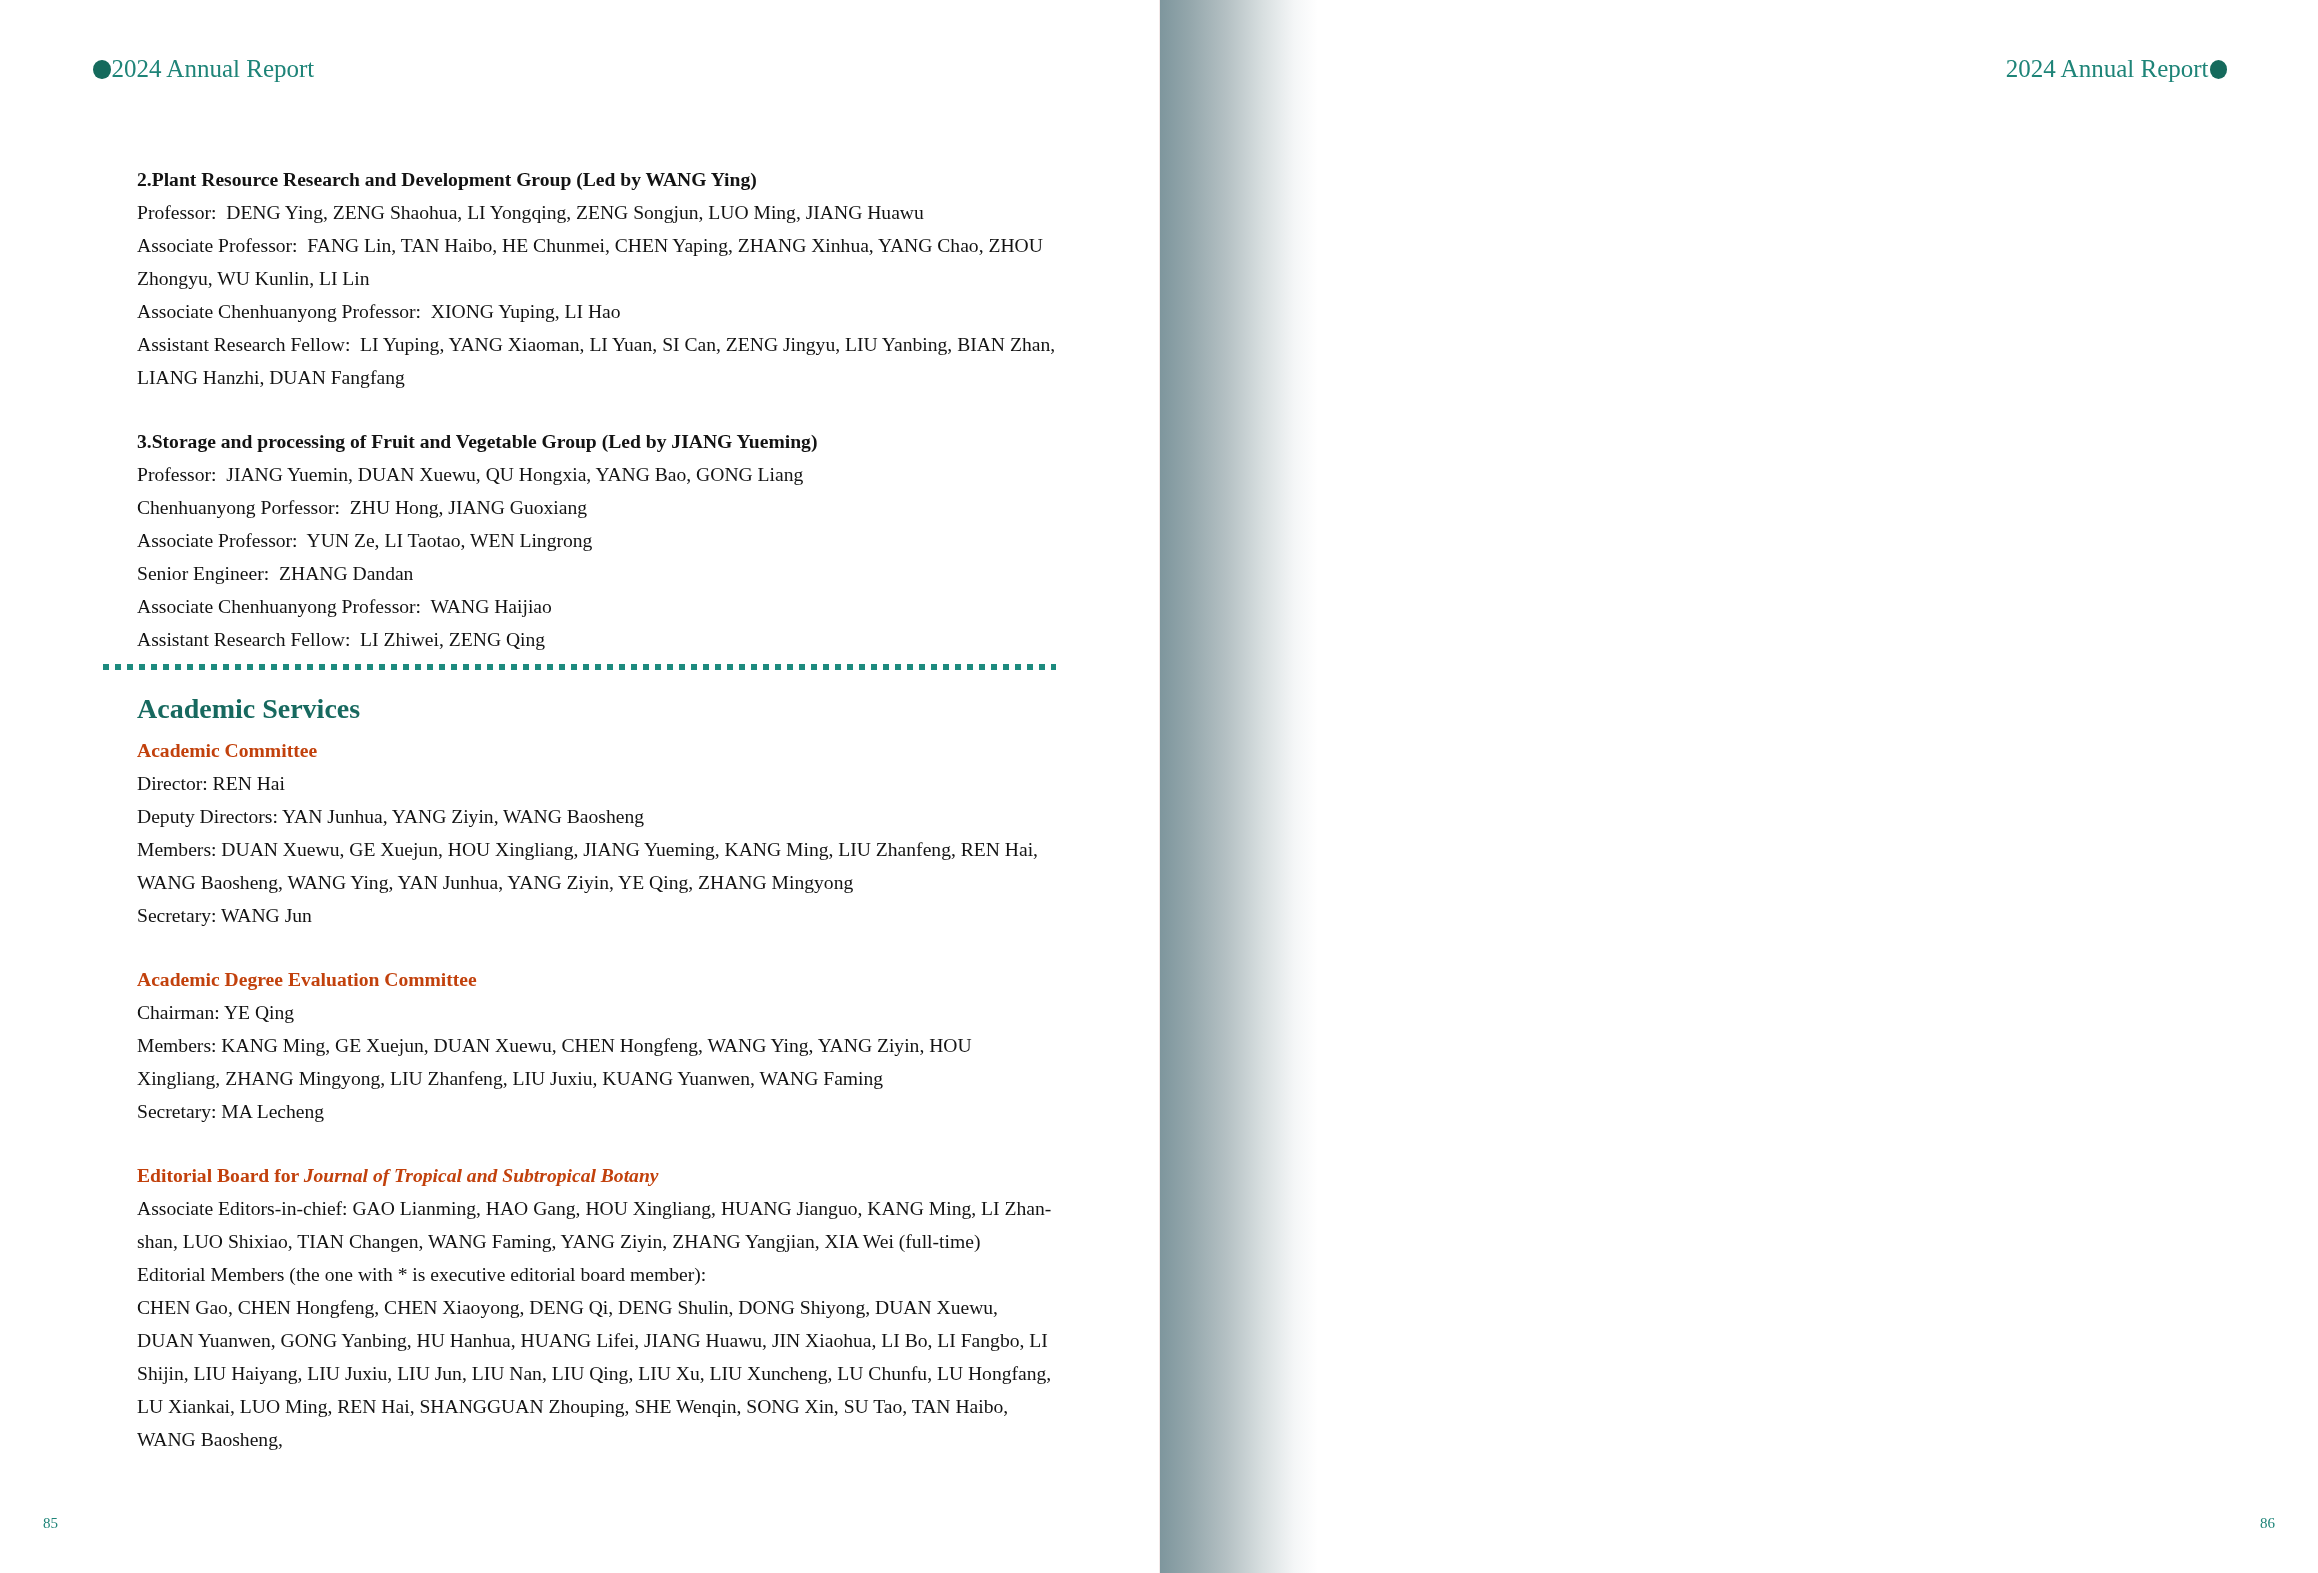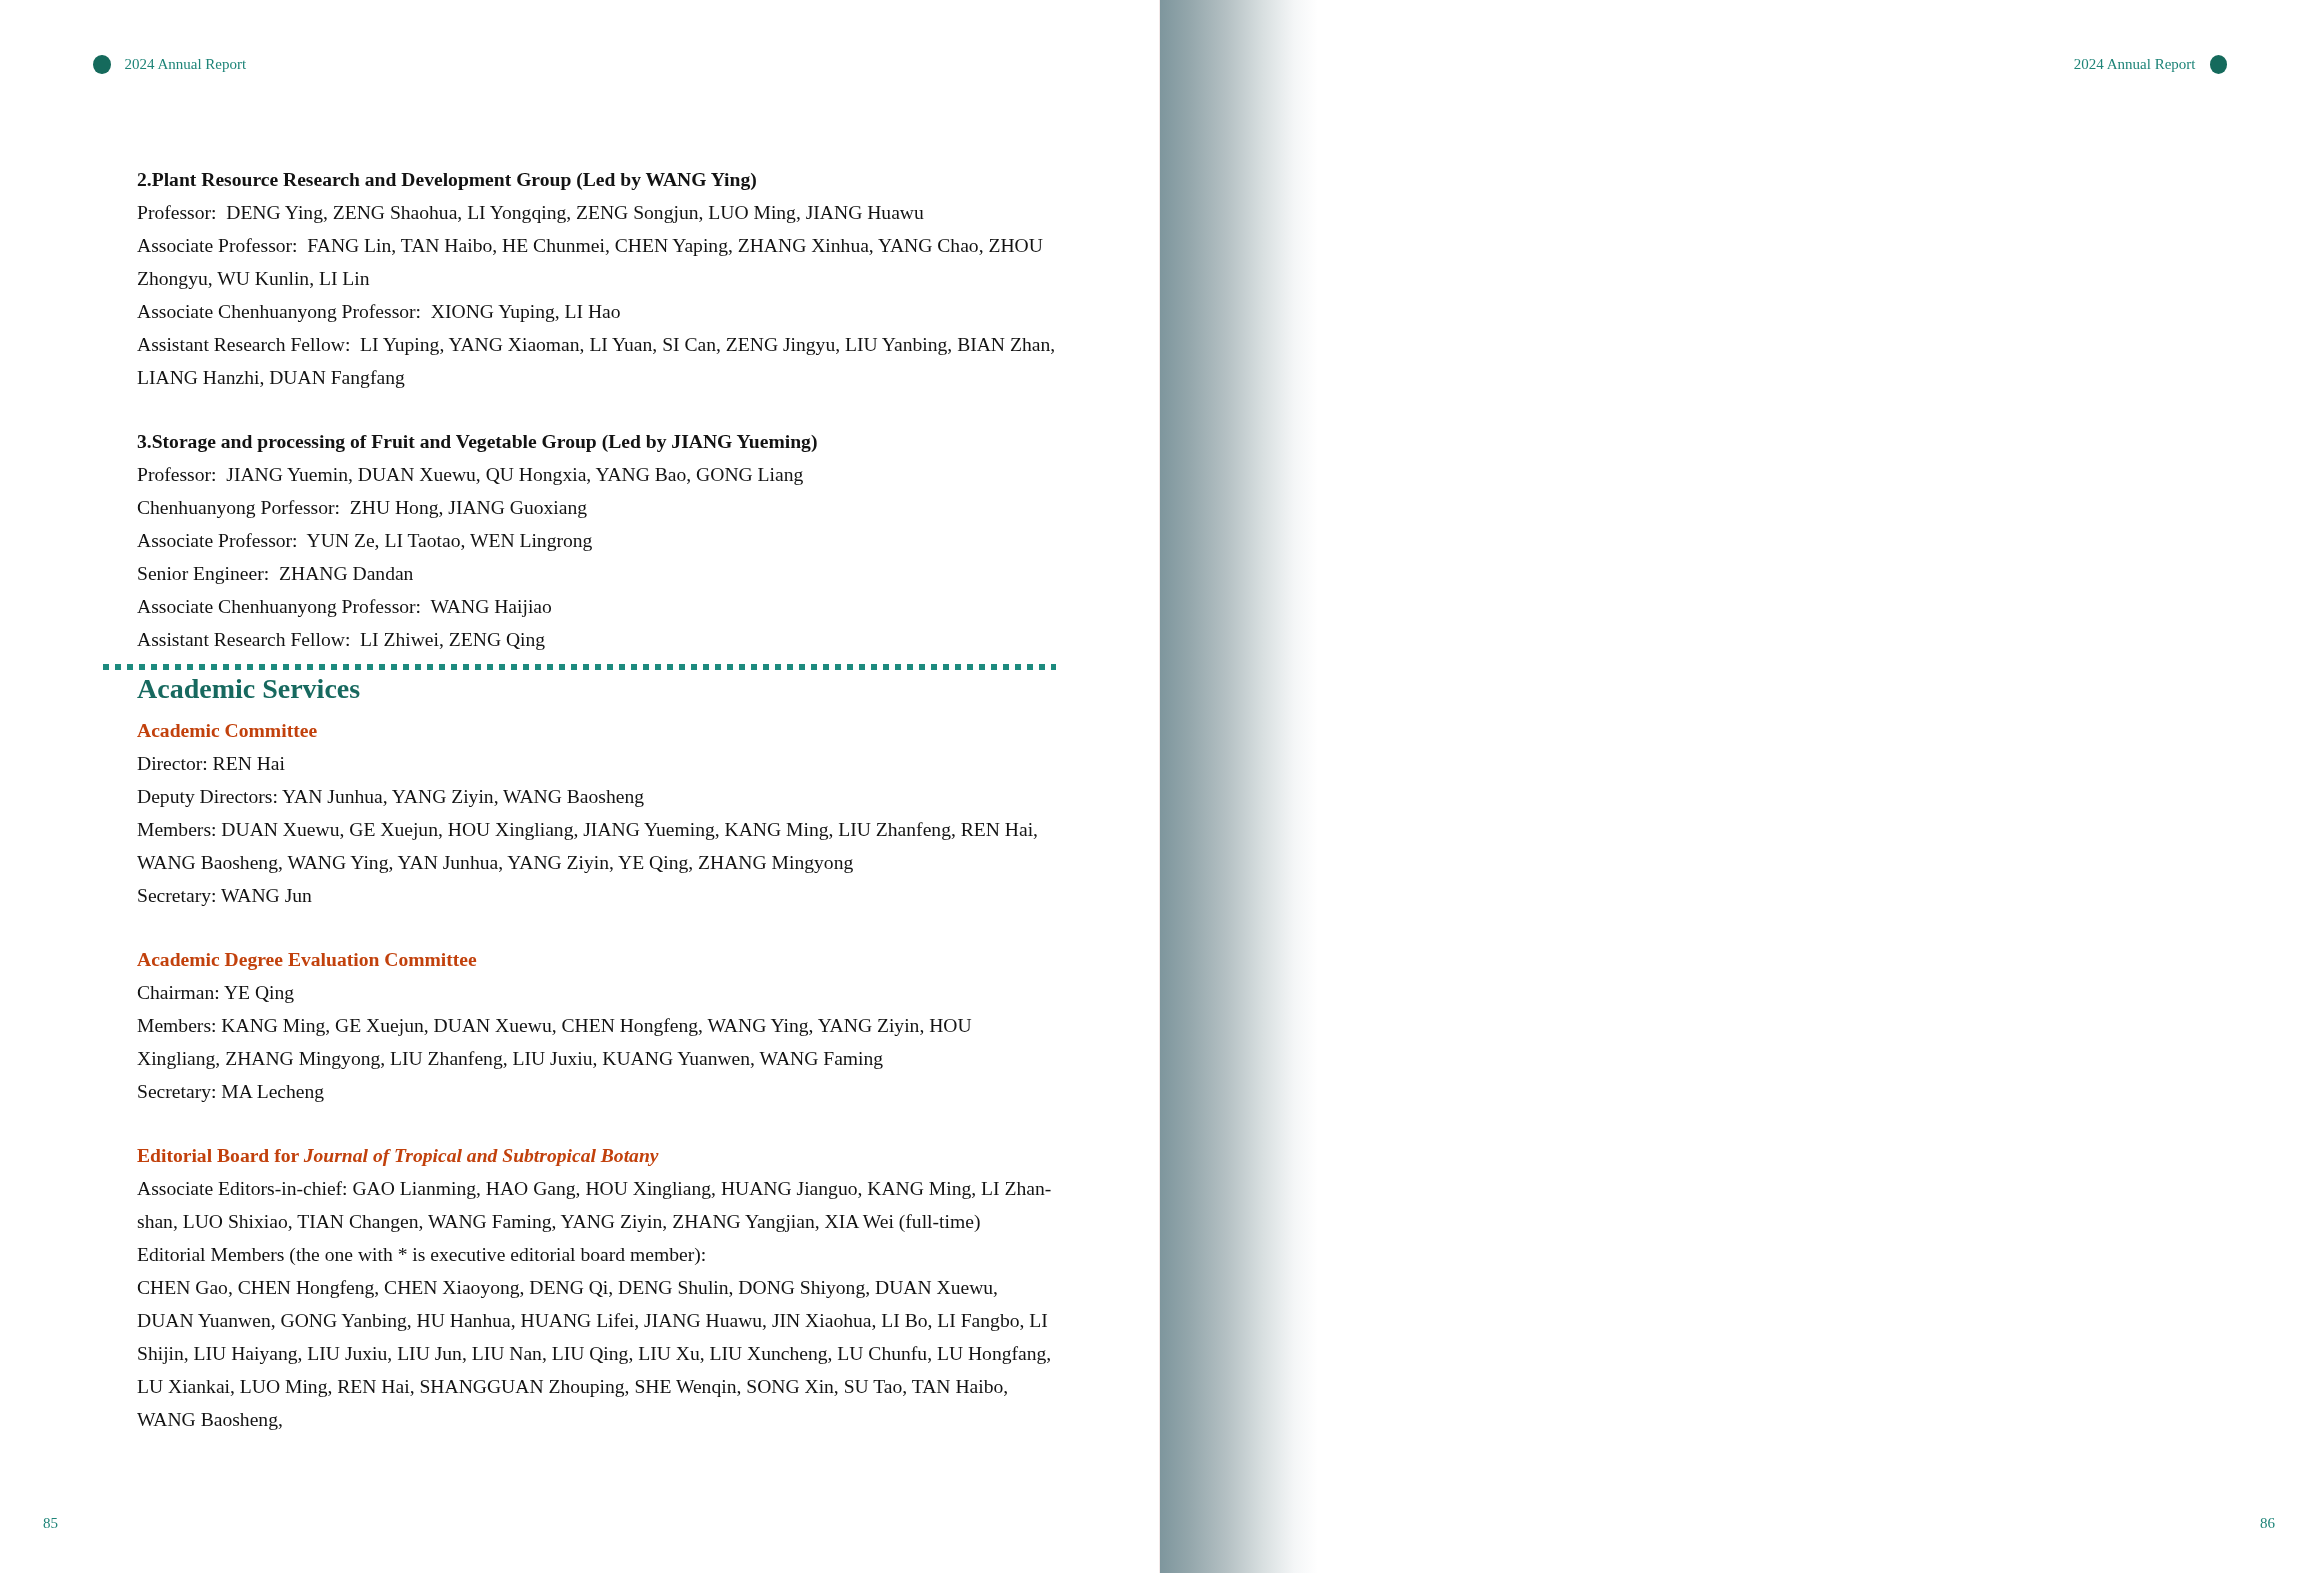--- a/index.html
+++ b/index.html
@@ -13,32 +13,32 @@
   }
   .page{position:absolute;top:0;height:1574px;width:1159px;background:transparent}
   .page.left{left:0}
   .page.right{left:1159px}
   .spine{
     position:absolute;left:1159px;top:0;width:158px;height:1574px;
     background:linear-gradient(to right,#7e969d 0%,#93a6ab 18%,#b4c0c3 42%,#d8dfe0 65%,#f4f6f7 85%,#ffffff 100%);
     border-left:0.7px solid #f3e9e9;
   }
   .header{
-    position:absolute;top:55px;display:flex;align-items:center;gap:14px;
-    font-size:15px;color:#1e8478;
+    position:absolute;top:55px;display:flex;align-items:center;gap:1px;
+    font-size:25px;color:#1e8478;
   }
   .header-left{left:93px}
   .header-right{right:91px}
   .dot{width:17.5px;height:19px;border-radius:50%;background:#156a5c;display:inline-block}
   .content{position:absolute;font-size:19.6px;line-height:33px}
   #left-content{left:137px;top:163px;width:920px}
   .content p{margin:0;white-space:pre-wrap}
   .bold{font-weight:bold}
   .blue-heading{font-weight:bold;color:#c2410c}
-  .section-title{font-weight:bold;color:#17695f;font-size:28px;line-height:36px;margin:1px 0 7px !important}
+  .section-title{font-weight:bold;color:#17695f;font-size:28px;line-height:36px;margin:21px 0 7px !important}
   .spacer{height:31px}
   .dashed-separator{
     height:5.6px;margin:8.4px 0 0 -34px;width:953px;
     background:repeating-linear-gradient(to right,#1d8a7e 0 6.3px,transparent 6.3px 12px);
   }
   .page-number{position:absolute;bottom:42px;font-size:15px;color:#1e8478}
   .pn-left{left:43px}
   .pn-right{right:43px}
 </style>
 </head>

